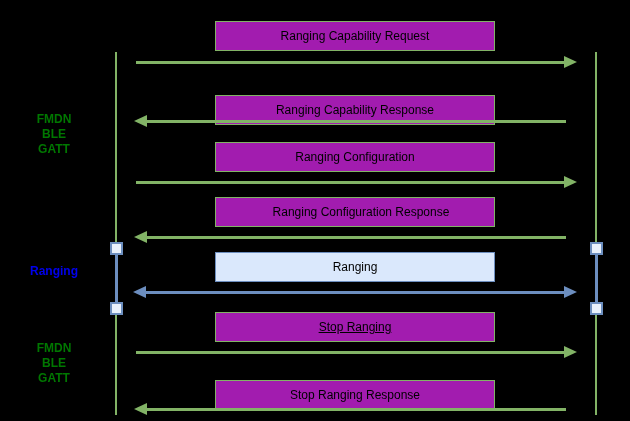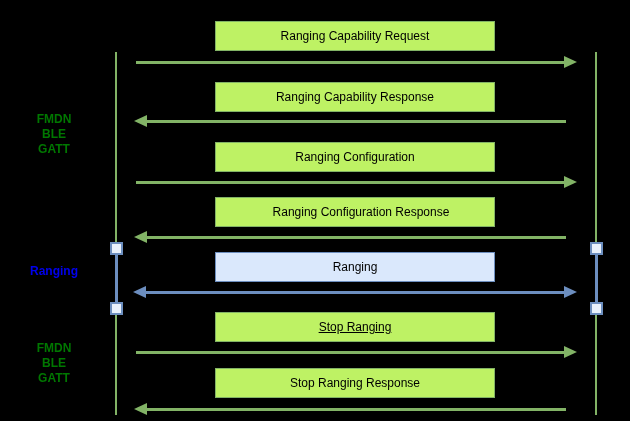--- a/index.html
+++ b/index.html
@@ -24,21 +24,21 @@
   }
   .section-label{
     position:absolute;left:8px;width:92px;
     text-align:center;font-weight:bold;font-size:12px;line-height:15px;
   }
   .msg-box{
     position:absolute;left:215px;width:280px;height:30px;box-sizing:border-box;
     display:flex;align-items:center;justify-content:center;
     font-size:12px;color:#000;
   }
-  .msg-box.green{background:#bef264;border:1.4px solid #82b366;}
+  .msg-box.green{background:#a21caf;border:1.4px solid #82b366;}
   .msg-box.blue{background:#dae8fc;border:1.4px solid #6c8ebf;}
   .arrow-line{position:absolute;height:3px;}
   .arrow-head{position:absolute;width:0;height:0;border-top:6px solid transparent;border-bottom:6px solid transparent;}
   .arrow-head.point-right{border-left:13px solid;}
   .arrow-head.point-left{border-right:13px solid;}
 </style>
 </head>
 <body>
 
 <div id="stage">
@@ -68,21 +68,21 @@
         <div>BLE</div>
         <div>GATT</div>
       </div>
     </div>
   <div id="messages-layer">
       <div class="msg-box green" style="top: 21px;">
         <span>Ranging Capability Request</span>
       </div>
       <div class="arrow-line" style="left: 136px; width: 428px; top: 60.5px; background: rgb(130, 179, 102);"></div>
       <div class="arrow-head point-right" style="left: 564px; top: 56px; border-color: transparent rgb(130, 179, 102);"></div>
-      <div class="msg-box green" style="top: 82px;">
+      <div class="msg-box green" style="top: 95px;">
         <span>Ranging Capability Response</span>
       </div>
       <div class="arrow-line" style="left: 147px; width: 419px; top: 119.5px; background: rgb(130, 179, 102);"></div>
       <div class="arrow-head point-left" style="left: 134px; top: 115px; border-color: transparent rgb(130, 179, 102);"></div>
       <div class="msg-box green" style="top: 142px;">
         <span>Ranging Configuration</span>
       </div>
       <div class="arrow-line" style="left: 136px; width: 428px; top: 180.5px; background: rgb(130, 179, 102);"></div>
       <div class="arrow-head point-right" style="left: 564px; top: 176px; border-color: transparent rgb(130, 179, 102);"></div>
       <div class="msg-box green" style="top: 197px; padding-left: 12px;">
@@ -94,19 +94,19 @@
         <span>Ranging</span>
       </div>
       <div class="arrow-line" style="left: 146px; width: 418px; top: 290.5px; background: rgb(108, 142, 191);"></div>
       <div class="arrow-head point-left" style="left: 133px; top: 286px; border-color: transparent rgb(108, 142, 191);"></div>
       <div class="arrow-head point-right" style="left: 564px; top: 286px; border-color: transparent rgb(108, 142, 191);"></div>
       <div class="msg-box green" style="top: 312px; text-decoration: underline;">
         <span>Stop Ranging</span>
       </div>
       <div class="arrow-line" style="left: 136px; width: 428px; top: 350.5px; background: rgb(130, 179, 102);"></div>
       <div class="arrow-head point-right" style="left: 564px; top: 346px; border-color: transparent rgb(130, 179, 102);"></div>
-      <div class="msg-box green" style="top: 368px;">
+      <div class="msg-box green" style="top: 380px;">
         <span>Stop Ranging Response</span>
       </div>
       <div class="arrow-line" style="left: 147px; width: 419px; top: 407.5px; background: rgb(130, 179, 102);"></div>
       <div class="arrow-head point-left" style="left: 134px; top: 403px; border-color: transparent rgb(130, 179, 102);"></div>
     </div>
 </div>
 
 </body></html>

